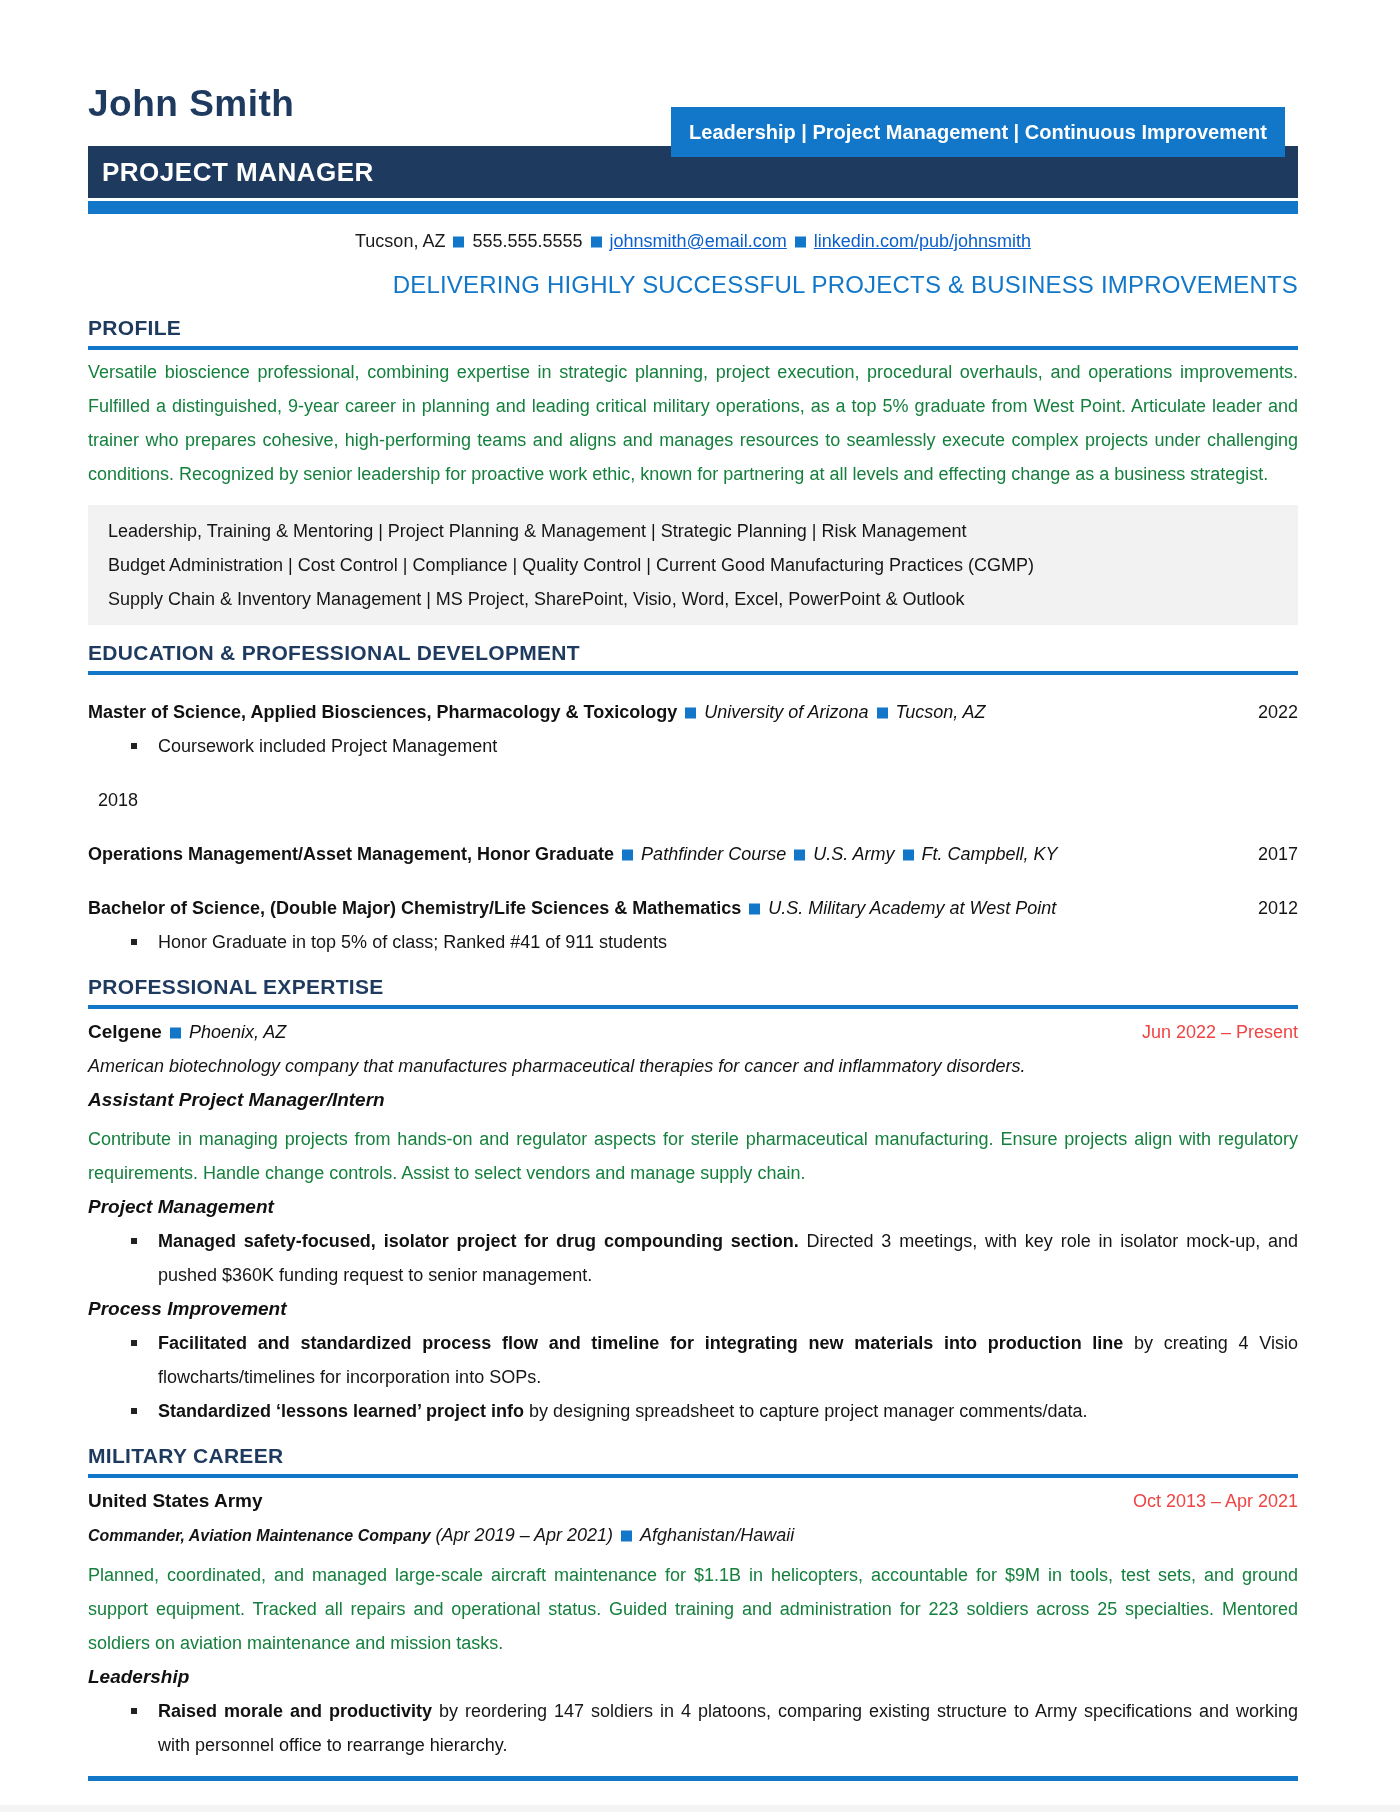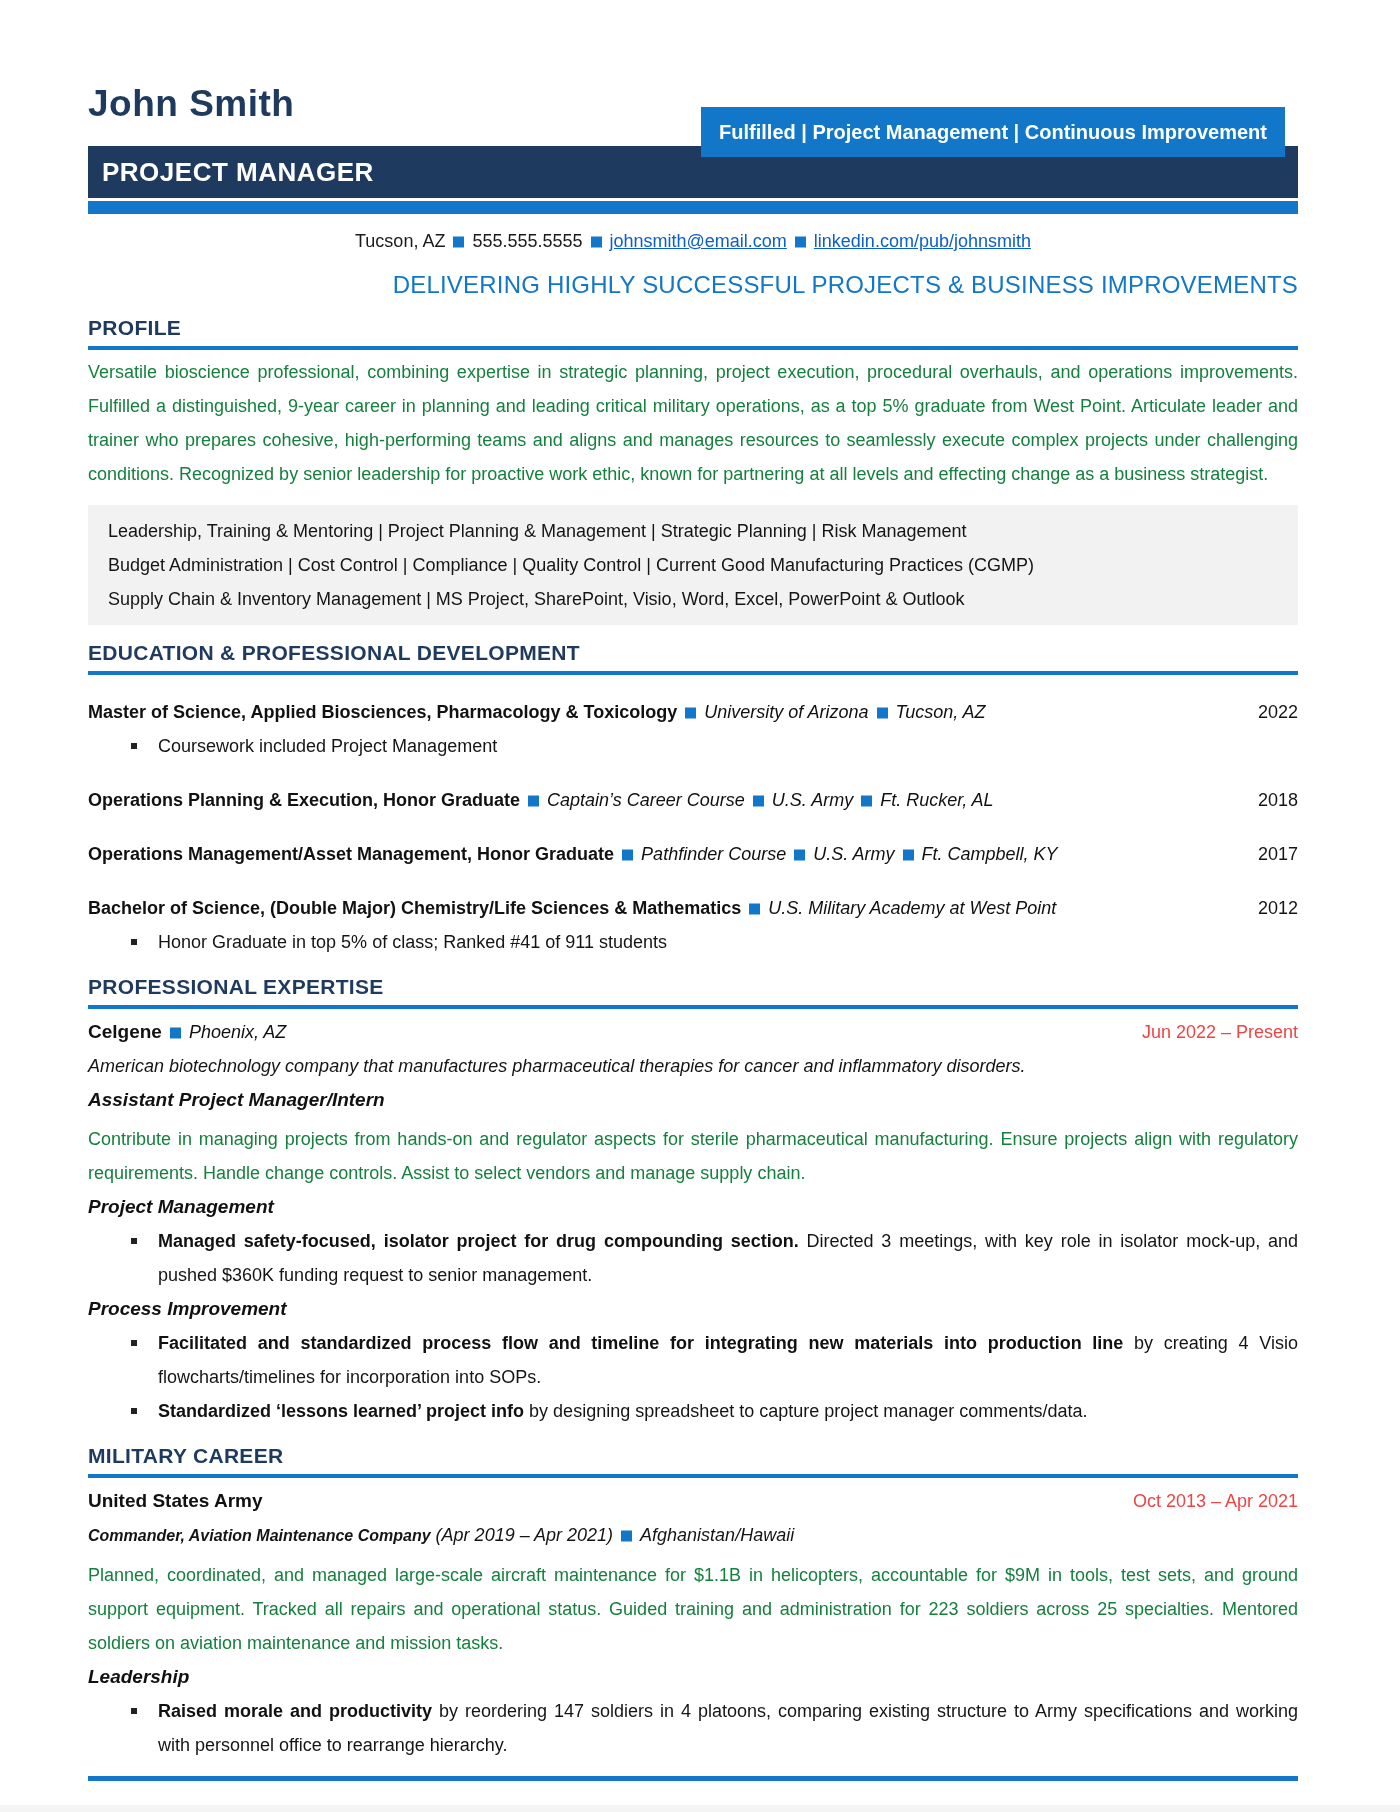--- a/index.html
+++ b/index.html
@@ -60,21 +60,21 @@
   .rich-bullet { position:relative; padding-left:70px; font-size:18px; line-height:34px; text-align:justify; color:#151515; }
   .rich-bullet b { font-weight:bold; color:#111; }
 
   .footer-rule { margin-top:14px; border-top:5px solid #1277C8; }
   .page-bottom-strip { position:absolute; bottom:0; left:0; width:100%; height:7px; background:#f4f4f4; }
 </style>
 </head>
 <body>
 
 <div class="page">
-  <div class="badge">Fulfilled | Project Management | Continuous Improvement</div>
+  <div class="badge">Leadership | Project Management | Continuous Improvement</div>
 
   <div class="content">
 
     <div class="name">John Smith</div>
     <div class="title-bar">PROJECT MANAGER</div>
     <div class="blue-strip"></div>
 
     <div class="contact">
       <span>Tucson, AZ</span><span class="sq"></span><span>555.555.5555</span><span class="sq"></span><a href="#">johnsmith@email.com</a><span class="sq"></span><a href="#">linkedin.com/pub/johnsmith</a>
     </div>
@@ -96,23 +96,20 @@
       <span class="edu-left">
         <b>Master of Science, Applied Biosciences, Pharmacology &amp; Toxicology</b><span class="sq"></span><i>University of Arizona</i><span class="sq"></span><i>Tucson, AZ</i>
       </span>
       <span class="edu-year">2022</span>
     </div>
     <div class="sub-bullet">
       <span class="bullet-marker"></span><span>Coursework included Project Management</span>
     </div>
 
     <div class="edu-row">
-      <span class="edu-left">
-        <b>Operations Planning &amp; Execution, Honor Graduate</b><span class="sq"></span><i>Captain’s Career Course</i><span class="sq"></span><i>U.S. Army</i><span class="sq"></span><i>Ft. Rucker, AL</i>
-      </span>
       <span class="edu-year">2018</span>
     </div>
 
     <div class="edu-row">
       <span class="edu-left">
         <b>Operations Management/Asset Management, Honor Graduate</b><span class="sq"></span><i>Pathfinder Course</i><span class="sq"></span><i>U.S. Army</i><span class="sq"></span><i>Ft. Campbell, KY</i>
       </span>
       <span class="edu-year">2017</span>
     </div>
 

